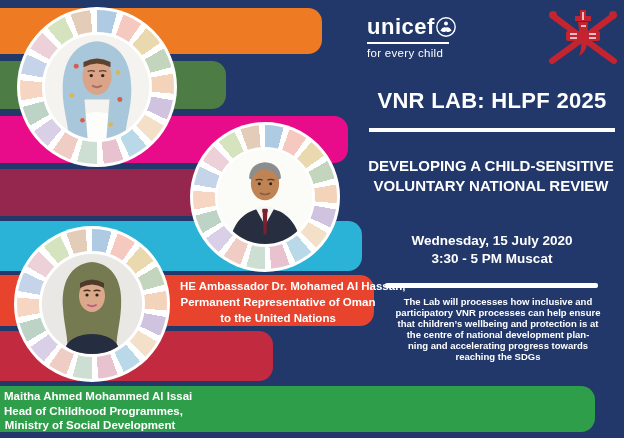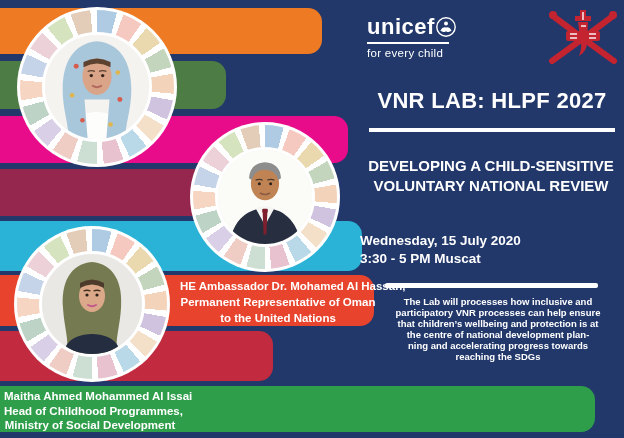--- a/index.html
+++ b/index.html
@@ -62,21 +62,21 @@
   }
   .rule{position:absolute; background:#fff; z-index:3;}
   .rule1{left:369px; top:128px; width:246px; height:4px;}
   .rule2{left:385px; top:283px; width:213px; height:5px; border-radius:2px;}
   .heading{
     position:absolute; left:358px; top:156px; width:266px; z-index:3;
     color:#fff; font-size:15px; font-weight:bold; line-height:20px; text-align:center;
   }
   .datetime{
     position:absolute; left:360px; top:232px; width:264px; z-index:3;
-    color:#fff; font-size:13.5px; font-weight:bold; line-height:18px; 
+    color:#fff; font-size:13.5px; font-weight:bold; line-height:18px; text-align:center;
   }
   .description{
     position:absolute; left:378px; top:296px; width:240px; z-index:3;
     color:#fff; font-size:9.5px; font-weight:bold; line-height:11px; text-align:center;
   }
 </style>
 </head>
 <body>
 
 <div id="poster">
@@ -195,21 +195,21 @@
         <line x1="26" y1="30" x2="33" y2="30"></line>
           <line x1="26" y1="34" x2="33" y2="34"></line>
         <line x1="45" y1="30" x2="52" y2="30"></line>
           <line x1="45" y1="34" x2="52" y2="34"></line>
         <line x1="39" y1="8" x2="39" y2="16"></line>
         <line x1="37" y1="22" x2="42" y2="22"></line>
       </g>
     </svg>
   </div>
 
-  <div class="event-title">VNR LAB: HLPF 2027</div>
+  <div class="event-title">VNR LAB: HLPF 2025</div>
   <div class="rule rule1"></div>
 
   <div class="heading">
     <div>DEVELOPING A CHILD-SENSITIVE</div>
     <div>VOLUNTARY NATIONAL REVIEW</div>
   </div>
 
   <div class="datetime">
     <div>Wednesday, 15 July 2020</div>
     <div>3:30 - 5 PM Muscat</div>

